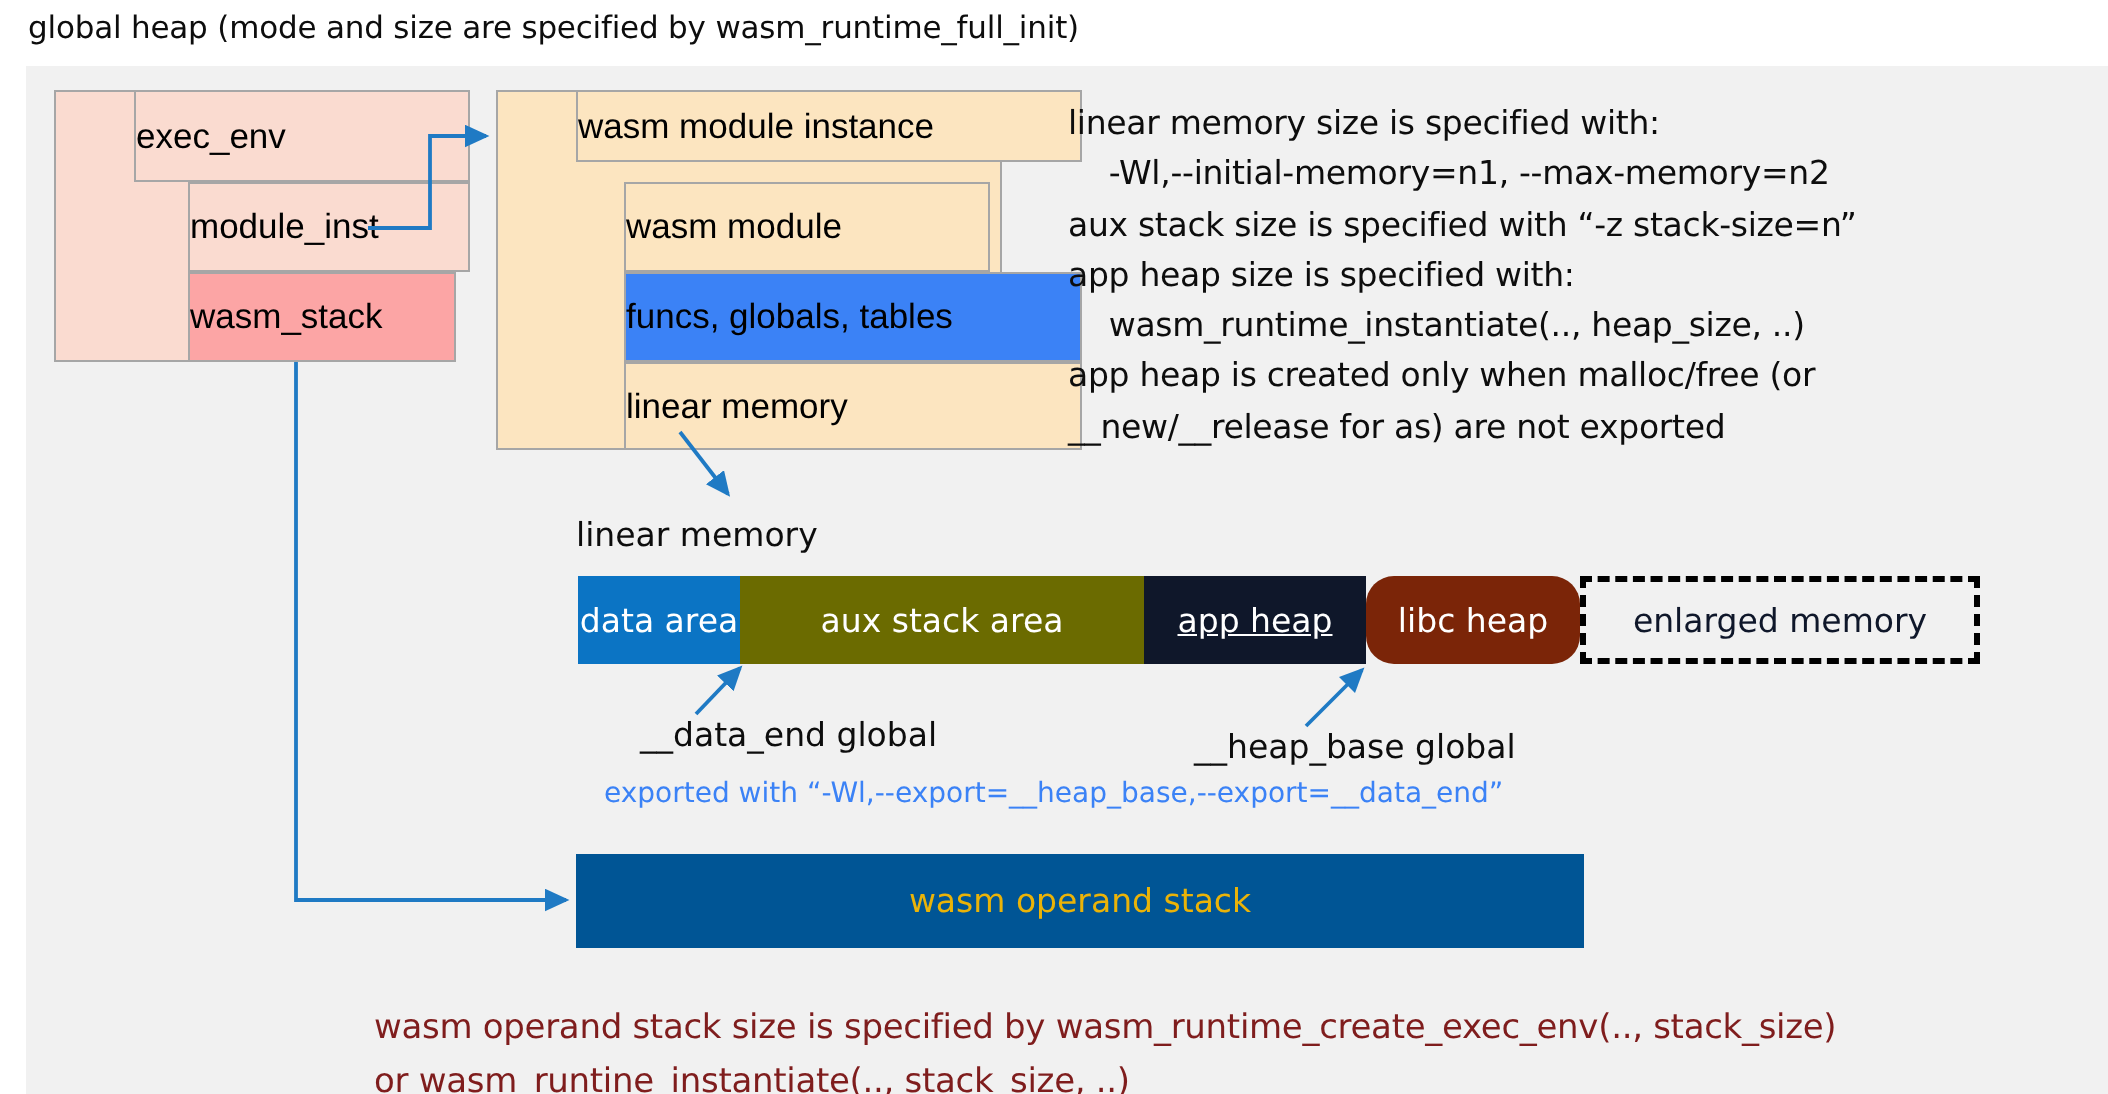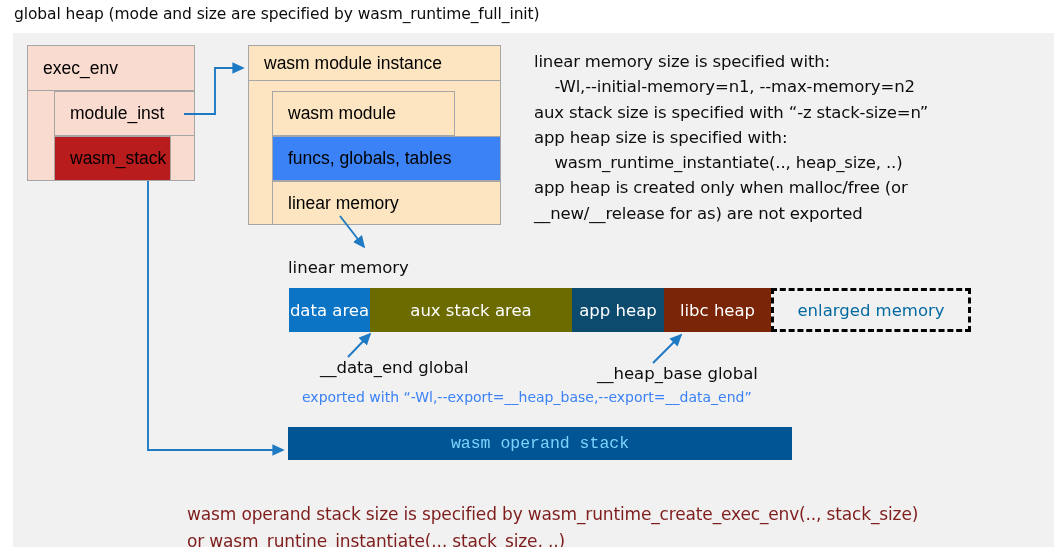--- a/index.html
+++ b/index.html
@@ -47,40 +47,41 @@
   }
   .struct-row {
     position: absolute;
     box-sizing: border-box;
     border: 1px solid #a6a6a6;
     display: flex;
     align-items: center;
     font-family: "Liberation Sans", sans-serif;
     font-size: 17.5px;
     color: #000;
-    padding-left: 15px;
-    white-space: nowrap;
+    padding-left: 0;
+    white-space: nowrap;
+    margin-left: 40px;
   }
 
   
   #exec-env-box {
     left: 27px; top: 45px; width: 168px; height: 136px;
     background: #fadbd0;
   }
   #exec-env-title {
     left: 27px; top: 45px; width: 168px; height: 46px;
     background: #fadbd0;
   }
   #module-inst-row {
     left: 54px; top: 91px; width: 141px; height: 45px;
     background: #fadbd0;
   }
   #wasm-stack-row {
-    left: 54px; top: 136px; width: 117px; height: 45px;
-    background: #b91c1c;
+    left: 54px; top: 136px; width: 134px; height: 45px;
+    background: #fca5a5;
   }
 
   
   #module-instance-box {
     left: 248px; top: 45px; width: 253px; height: 180px;
     background: #fce5c0;
   }
   #module-instance-title {
     left: 248px; top: 45px; width: 253px; height: 36px;
     background: #fce5c0;
@@ -131,21 +132,21 @@
   .mem-seg {
     display: flex;
     align-items: center;
     justify-content: center;
     color: #ffffff;
     font-size: 16.5px;
     white-space: nowrap;
     box-sizing: border-box;
   }
   .mem-seg.dashed {
-    color: #0369a1;
+    color: #0f172a;
     background: #f1f1f1;
     border: 3px dashed #000000;
   }
 
   
   #data-end-label {
     position: absolute;
     left: 320px;
     top: 358px;
     font-size: 16.5px;
@@ -168,29 +169,28 @@
     color: #3b82f6;
     white-space: nowrap;
   }
 
   
   #operand-stack-bar {
     position: absolute;
     left: 288px;
     top: 427px;
     width: 504px;
-    height: 33px;
+    height: 47px;
     background: #005595;
     display: flex;
     align-items: center;
     justify-content: center;
-    color: #7dd3fc;
-    font-size: 16.5px;
-    white-space: nowrap;
-    font-family: Liberation Mono, monospace;
+    color: #eab308;
+    font-size: 16.5px;
+    white-space: nowrap;
   }
   #operand-stack-note {
     position: absolute;
     left: 187px;
     top: 501px;
     font-size: 17px;
     line-height: 27px;
     color: #7f1d1d;
     white-space: pre;
     letter-spacing: -0.15px;
@@ -227,22 +227,22 @@
 aux stack size is specified with “-z stack-size=n”
 app heap size is specified with:
     wasm_runtime_instantiate(.., heap_size, ..)
 app heap is created only when malloc/free (or
 __new/__release for as) are not exported</div>
 
 <div id="linear-memory-label">linear memory</div>
 <div id="memory-bar">
     <div class="mem-seg" style="width: 81px; background: rgb(11, 116, 196);">data area</div>
     <div class="mem-seg" style="width: 202px; background: rgb(107, 107, 0);">aux stack area</div>
-    <div class="mem-seg" style="width: 92px; background: #0c4a6e;">app heap</div>
-    <div class="mem-seg" style="width: 107px; background: rgb(123, 37, 8);">libc heap</div>
+    <div class="mem-seg" style="width: 111px; background: #0f172a; text-decoration: underline;">app heap</div>
+    <div class="mem-seg" style="width: 107px; background: rgb(123, 37, 8); border-radius: 14px;">libc heap</div>
     <div class="mem-seg dashed" style="width: 200px;">enlarged memory</div>
   </div>
 
 <div id="data-end-label">__data_end global</div>
 <div id="heap-base-label">__heap_base global</div>
 <div id="export-note">exported with “-Wl,--export=__heap_base,--export=__data_end”</div>
 
 <div id="operand-stack-bar">wasm operand stack</div>
 <div id="operand-stack-note">wasm operand stack size is specified by wasm_runtime_create_exec_env(.., stack_size)
 or wasm_runtine_instantiate(.., stack_size, ..)</div>

